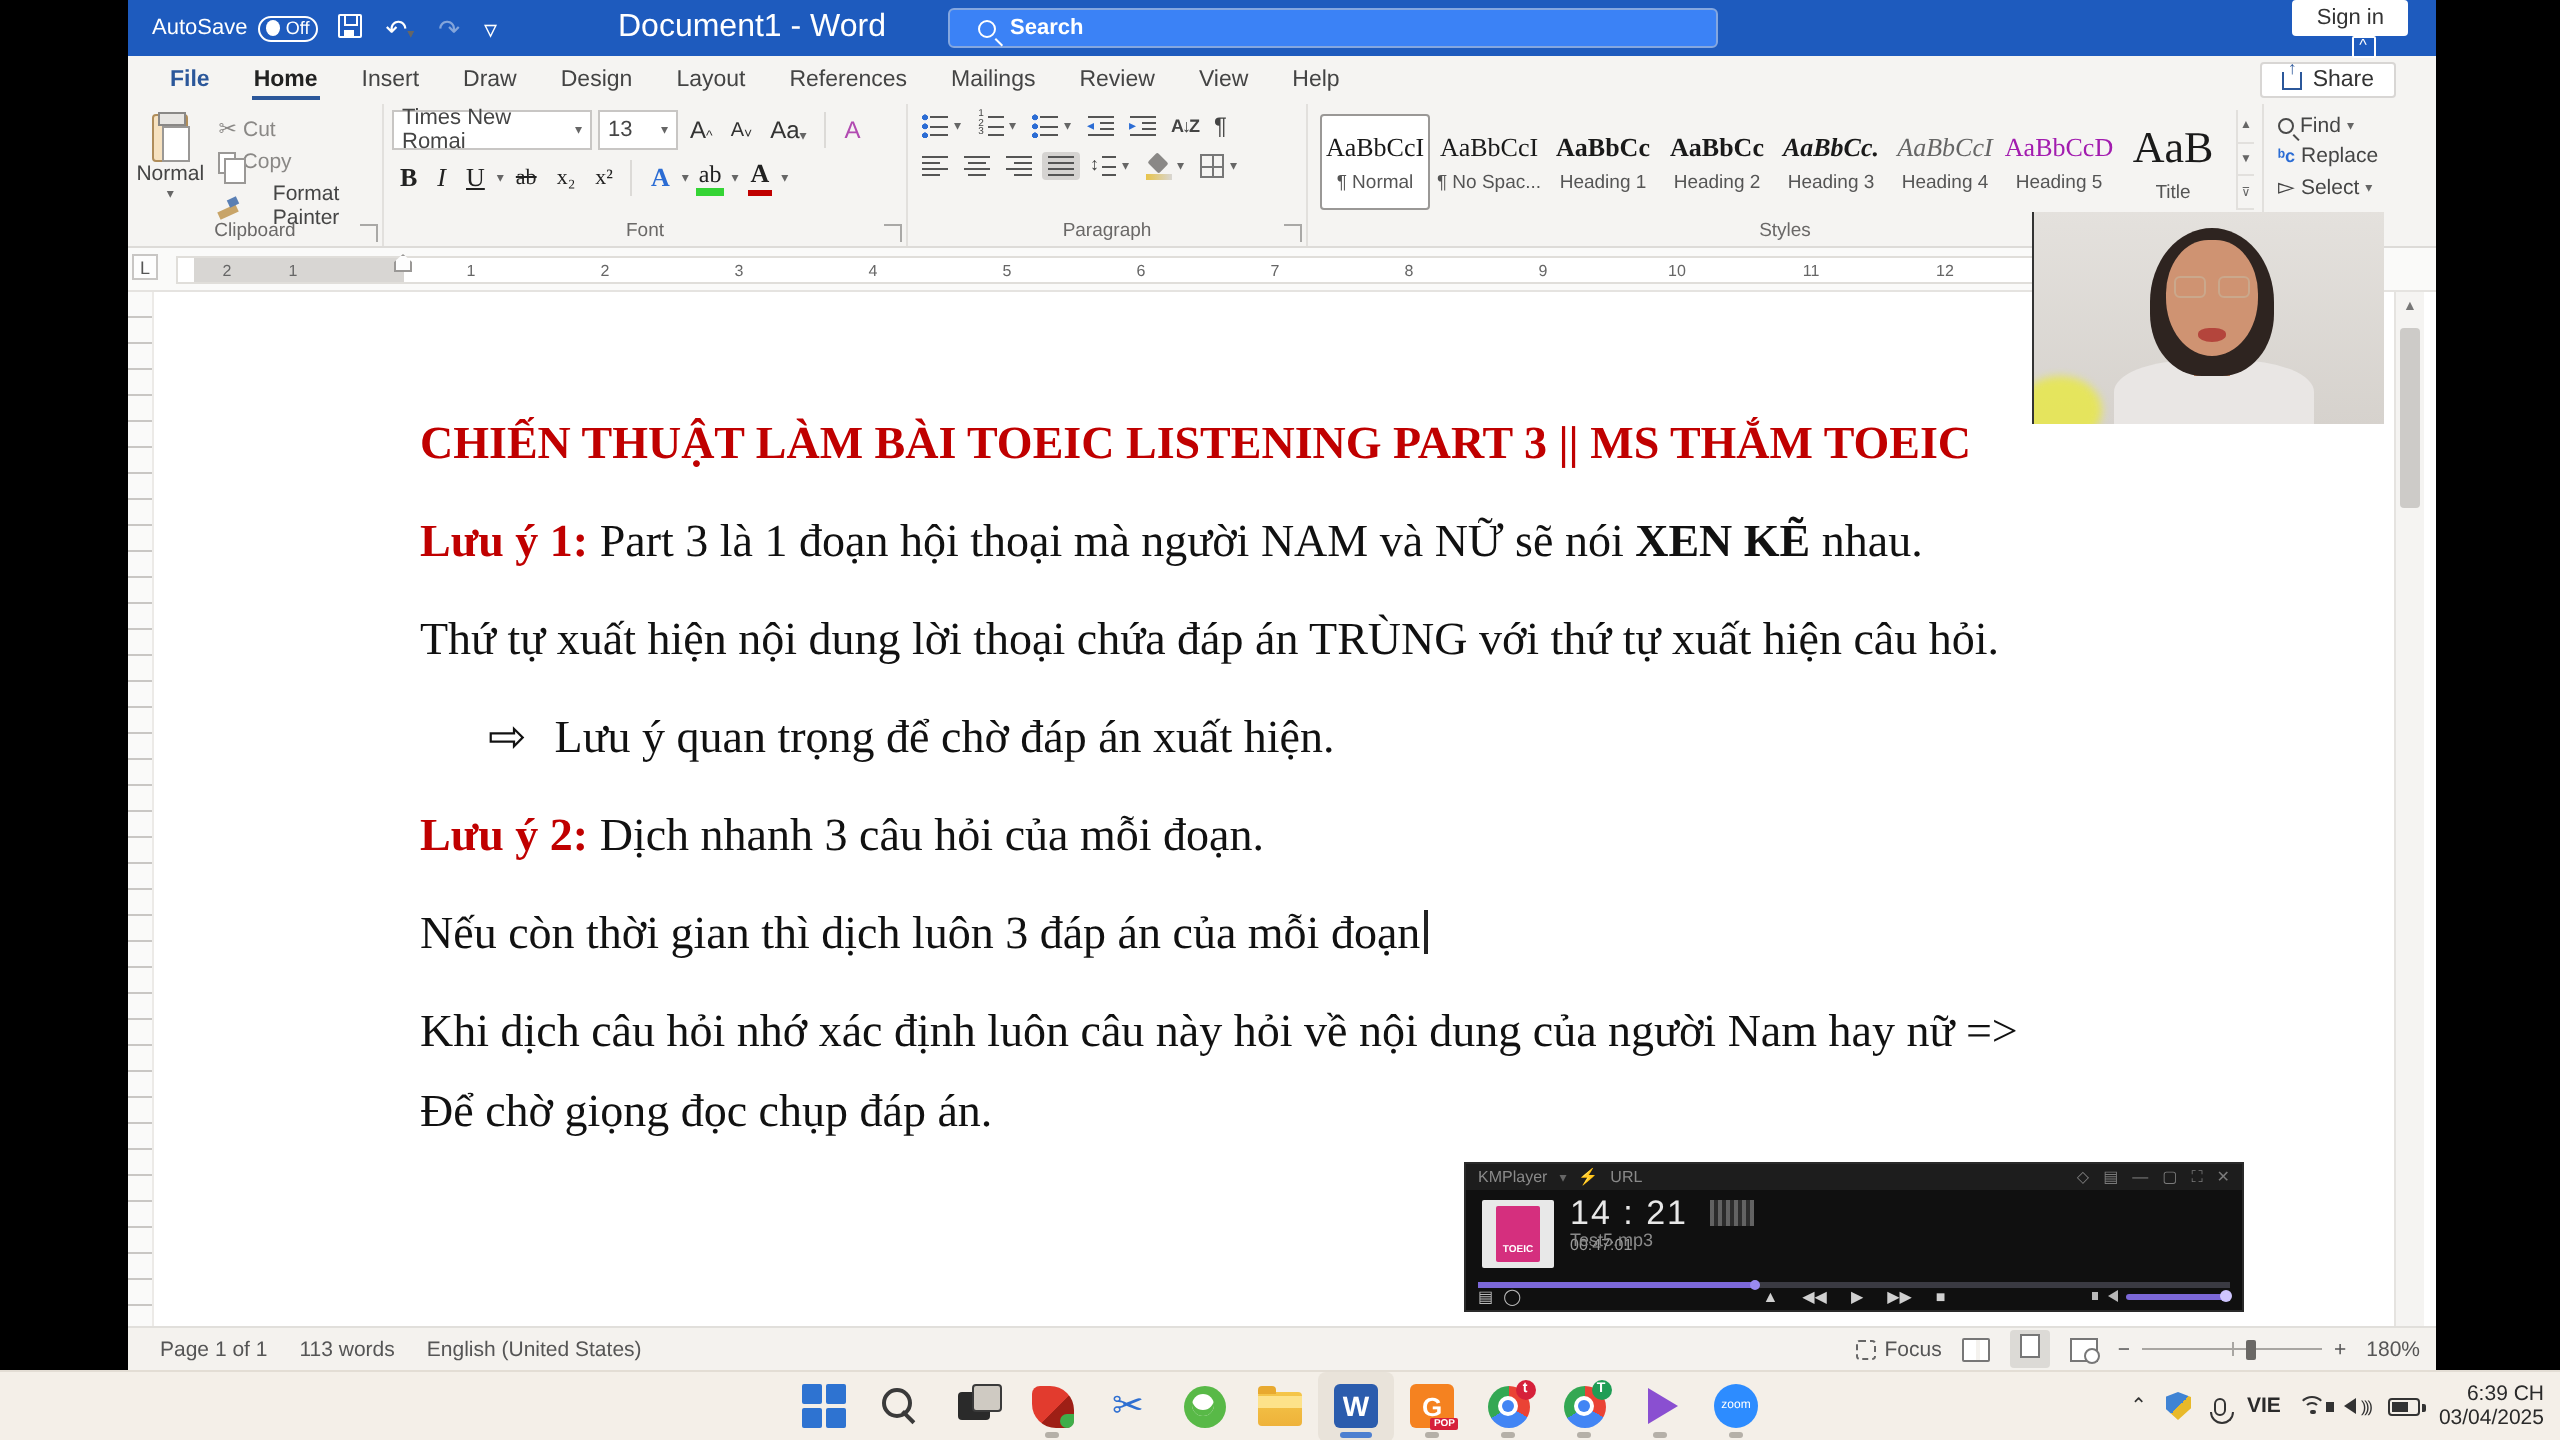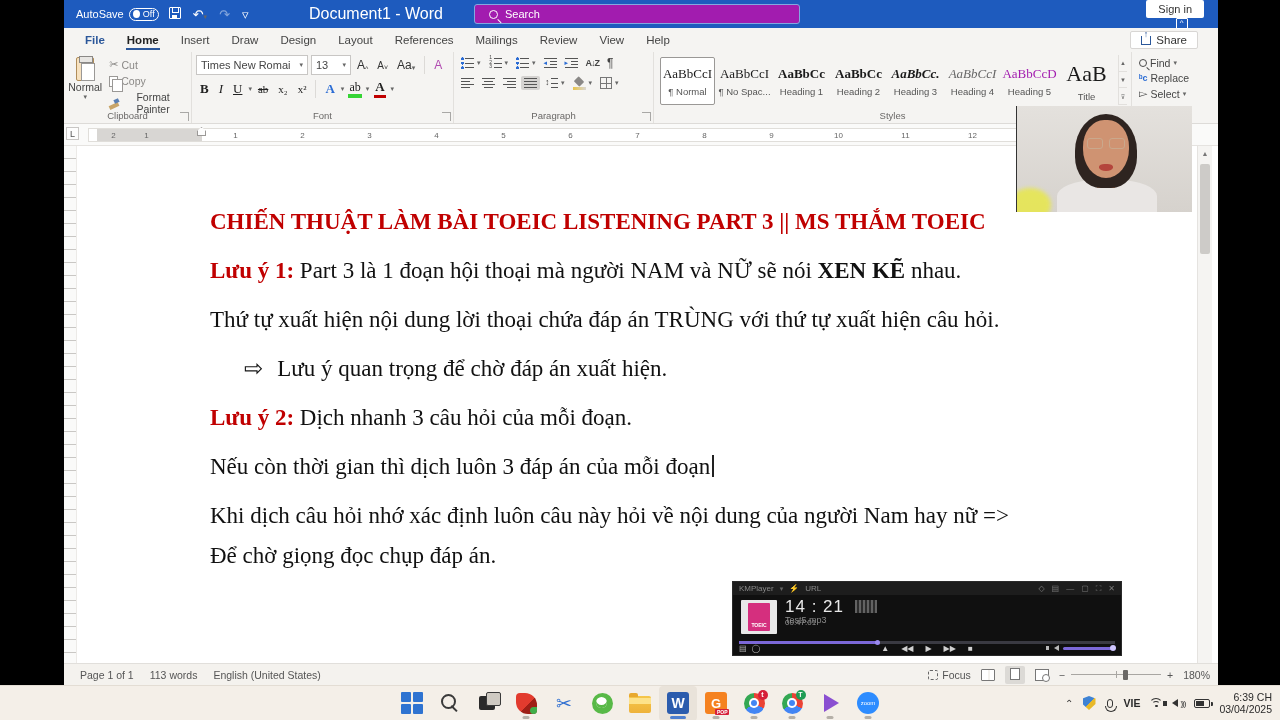--- a/index.html
+++ b/index.html
@@ -16,21 +16,21 @@
   .autosave { display:flex; align-items:center; gap:5px; }
   .toggle { width:30px; height:13px; border:1px solid #fff; border-radius:7px; display:flex; align-items:center; padding:1px 3px; gap:3px; }
   .toggle .knob { width:8px; height:8px; background:#fff; border-radius:50%; }
   .toggle .state { font-size:9px; color:#fff; }
   .qat-btn { color:#fff; font-size:13px; line-height:1; background:none; border:none; padding:0 2px; }
   .qat-btn.disabled { opacity:.45; }
   .save-icon { width:12px; height:12px; border:1.3px solid #fff; border-radius:1px; position:relative; display:inline-block; }
   .save-icon:before { content:""; position:absolute; left:2px; top:0; width:5px; height:4px; border:1px solid #fff; border-top:none; }
   .save-icon:after { content:""; position:absolute; left:2px; bottom:0; width:5px; height:3px; background:#fff; }
   .doc-title { position:absolute; left:245px; top:0; height:28px; display:flex; align-items:center; font-size:16px; color:#fff; }
-  .search-box { position:absolute; left:410px; top:4px; width:326px; height:20px; background:#a21caf; border:1px solid #84a7e0; border-radius:3px; display:flex; align-items:center; gap:7px; padding-left:14px; color:#fff; font-size:11px; }
+  .search-box { position:absolute; left:410px; top:4px; width:385px; height:20px; background:#3b82f6; border:1px solid #84a7e0; border-radius:3px; display:flex; align-items:center; gap:7px; padding-left:14px; color:#fff; font-size:11px;font-weight:bold; }
   .mag { width:9px; height:9px; border:1.4px solid #fff; border-radius:50%; position:relative; display:inline-block; }
   .mag:after { content:""; position:absolute; left:8px; top:8px; width:5px; height:1.4px; background:#fff; transform:rotate(45deg); transform-origin:0 0; }
   .title-right { margin-left:auto; display:flex; align-items:center; height:100%;flex-direction:column; }
   .signin { background:#fff; color:#333; font-size:11px; padding:3px 12px; border-radius:2px; margin-right:14px; border:none; }
   .winbtn { width:34px; height:28px; display:flex; align-items:center; justify-content:center; color:#fff; font-size:12px; }
   .ribbondisp { width:12px; height:11px; border:1.2px solid #fff; border-radius:1px; position:relative; }
   .ribbondisp:before { content:"^"; position:absolute; left:2.5px; top:-1px; font-size:8px; }
 
   
   .tabrow { height:24px; background:#f5f4f2; display:flex; align-items:center; padding-left:10px; flex:0 0 24px; font-size:11.5px; color:#444; }
@@ -63,21 +63,21 @@
   .copy-glyph { width:9px; height:11px; border:1.2px solid #9a9896; position:relative; display:inline-block; background:#fff; }
   .copy-glyph:before { content:""; position:absolute; left:2px; top:2px; width:9px; height:11px; border:1.2px solid #9a9896; background:#fff; }
   .fp-brush { width:11px; height:11px; position:relative; display:inline-block; }
   .fp-brush:before { content:""; position:absolute; left:0; top:6px; width:10px; height:4px; background:#c8a468; transform:rotate(-25deg); }
   .fp-brush:after { content:""; position:absolute; right:0; top:1px; width:5px; height:4px; background:#5a7fb4; transform:rotate(-25deg); }
 
   
   .g-font { width:262px; }
   .font-row1 { display:flex; align-items:center; gap:3px; }
   .combo { background:#fff; border:1px solid #c8c6c4; display:flex; align-items:center; justify-content:space-between; padding:1px 4px; height:20px; font-size:11px; }
-  .fname { width:112px; }
+  .fname { width:100px; }
   .fsize { width:40px; }
   .glyph-btn { font-size:12px; color:#333; padding:0 3px; background:none; border:none; display:flex; align-items:flex-end; }
   .font-row2 { display:flex; align-items:center; gap:2px; margin-top:4px; }
   .fb { font-family:"Liberation Serif", serif; font-size:13px; padding:0 4px; background:none; border:none; color:#222; }
   .fb.i { font-style:italic; } .fb.u { text-decoration:underline; }
   .fb.strike { text-decoration:line-through; font-size:11px; }
   .subsup { font-size:11px; }
   .fx-a { color:#2b6cd4; font-size:13px; font-weight:bold; }
   .hl { position:relative; font-size:12px; padding:0 3px 3px 3px; }
   .hl:after { content:""; position:absolute; left:2px; right:2px; bottom:0; height:3.5px; background:#35d435; }

